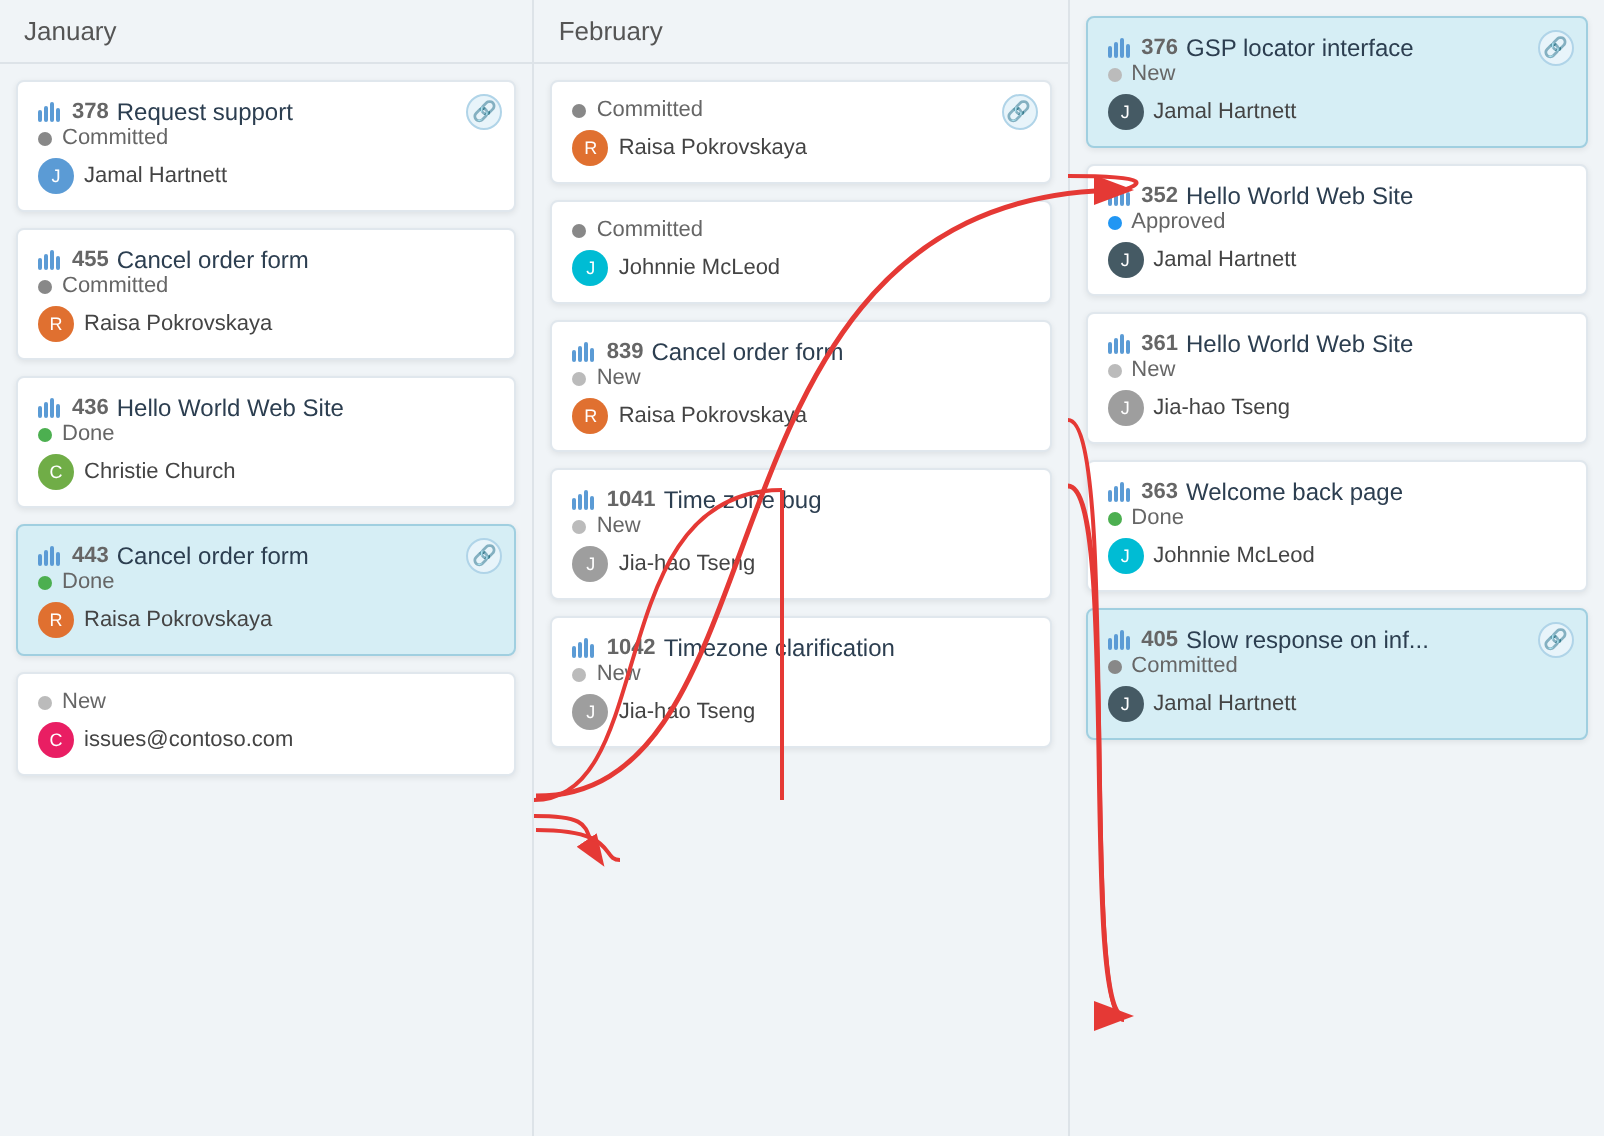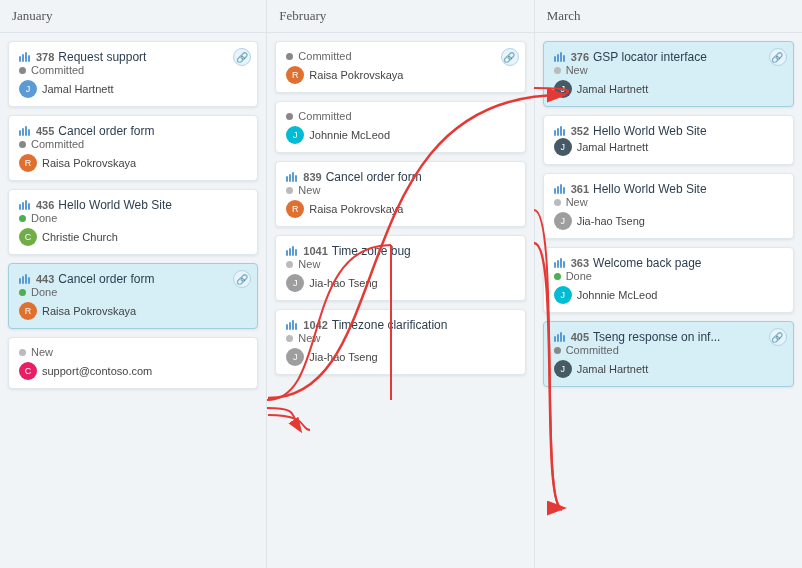--- a/index.html
+++ b/index.html
@@ -20,21 +20,20 @@
       position: relative;
     }
 
     .column-header {
       padding: 8px 12px;
       font-size: 13px;
       color: #555;
       background: #f0f4f7;
       border-bottom: 1px solid #dde3e8;
       font-weight: 400;
-      font-family: Liberation Serif, serif;
     }
 
     .column {
       display: flex;
       flex-direction: column;
       border-right: 1px solid #dde3e8;
       background: #f0f4f7;
     }
 
     .column:last-child {
@@ -316,21 +315,21 @@
     <div class="card">
 
       <div class="card-status">
         <span class="status-dot new" style="background:#bbb"></span>
         <span>New</span>
       </div>
       <div class="card-user">
         <div class="avatar pink">
           C
         </div>
-        <span>support@contoso.com</span>
+        <span>issues@contoso.com</span>
       </div>
     </div>
   </div>
   </div>
 
   <div class="column">
     <div class="column-header">
       <span>February</span>
     </div>
     <div class="column-cards" id="feb-cards">
@@ -433,23 +432,20 @@
         <div class="avatar gray">
           J
         </div>
         <span>Jia-hao Tseng</span>
       </div>
     </div>
   </div>
   </div>
 
   <div class="column">
-    <div class="column-header">
-      <span>March</span>
-    </div>
     <div class="column-cards" id="mar-cards">
     <div class="card highlighted">
 
     <div class="link-icon " title="dependency link">
       🔗
     </div>
       <div class="id-name-row">
         <span class="bars-icon">
     <span style="height:6px"></span>
     <span style="height:8px"></span>
@@ -476,20 +472,24 @@
       <div class="id-name-row">
         <span class="bars-icon">
     <span style="height:6px"></span>
     <span style="height:8px"></span>
     <span style="height:10px"></span>
     <span style="height:7px"></span>
   </span>
         <span class="card-id">352</span>
         <span class="card-name">Hello World Web Site</span>
       </div>
+      <div class="card-status">
+        <span class="status-dot approved" style="background:#2196f3"></span>
+        <span>Approved</span>
+      </div>
       <div class="card-user">
         <div class="avatar dark">
           J
         </div>
         <span>Jamal Hartnett</span>
       </div>
     </div>
 
     <div class="card">
 
@@ -545,21 +545,21 @@
       🔗
     </div>
       <div class="id-name-row">
         <span class="bars-icon">
     <span style="height:6px"></span>
     <span style="height:8px"></span>
     <span style="height:10px"></span>
     <span style="height:7px"></span>
   </span>
         <span class="card-id">405</span>
-        <span class="card-name">Tseng response on inf...</span>
+        <span class="card-name">Slow response on inf...</span>
       </div>
       <div class="card-status">
         <span class="status-dot committed" style="background:#888"></span>
         <span>Committed</span>
       </div>
       <div class="card-user">
         <div class="avatar dark">
           J
         </div>
         <span>Jamal Hartnett</span>

